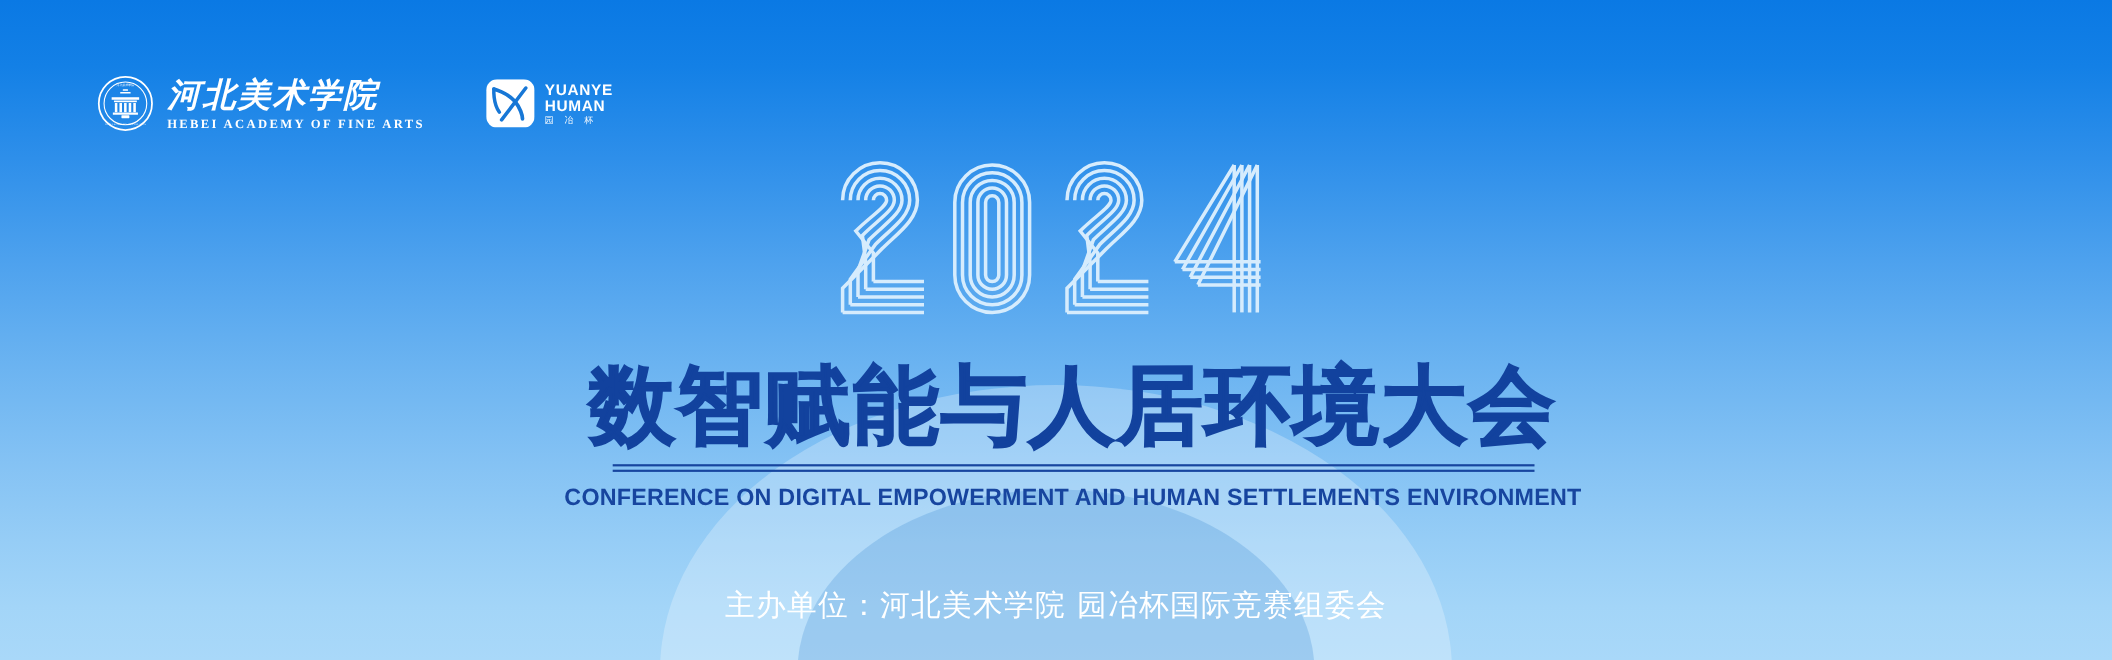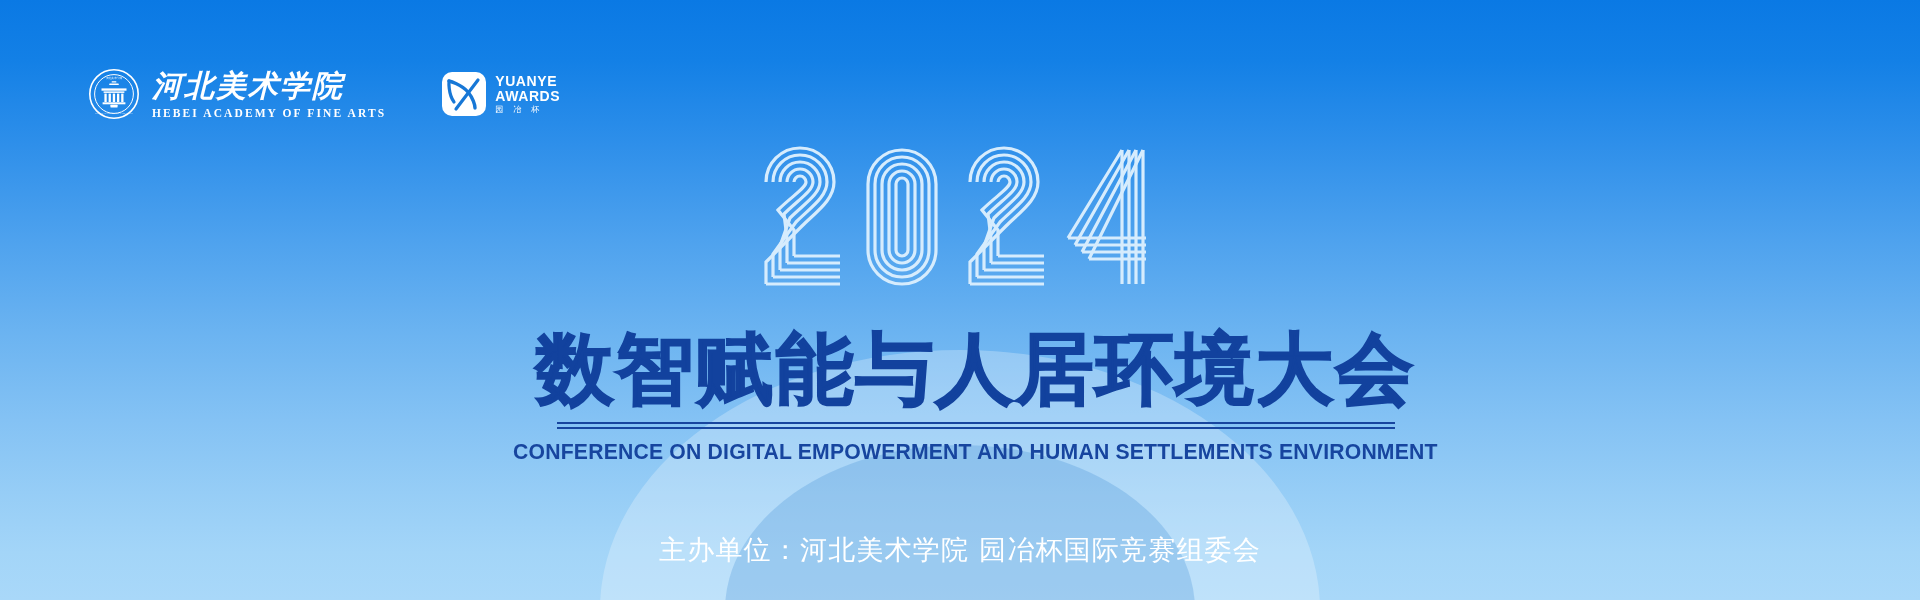--- a/index.html
+++ b/index.html
@@ -133,21 +133,21 @@
       <span class="yy-mark">
         <svg class="yy-mark" viewBox="0 0 44 44" xmlns="http://www.w3.org/2000/svg">
           <rect x="0" y="0" width="44" height="44" rx="10" fill="#ffffff"></rect>
           <path d="M7 9 C7 9 19 12 26 20 C31 26 33 33 33 36" fill="none" stroke="#1777d6" stroke-width="3.4" stroke-linecap="round"></path>
           <path d="M36 8 L14 37" fill="none" stroke="#1777d6" stroke-width="3.2" stroke-linecap="round"></path>
           <path d="M7 9 C7 9 6 22 12 30" fill="none" stroke="#1777d6" stroke-width="3.2" stroke-linecap="round"></path>
         </svg>
       </span>
       <span class="yy-text">
         <span class="yy-l1">YUANYE</span>
-        <span class="yy-l2">AWARDS</span>
+        <span class="yy-l2">HUMAN</span>
         <span class="yy-cn">园 冶 杯</span>
       </span>
     </div>
 
   </div>
 
   <div class="year-wrap">
     <svg class="year-svg" width="400" height="150" viewBox="0 0 400 150" xmlns="http://www.w3.org/2000/svg">
       <defs>
 

